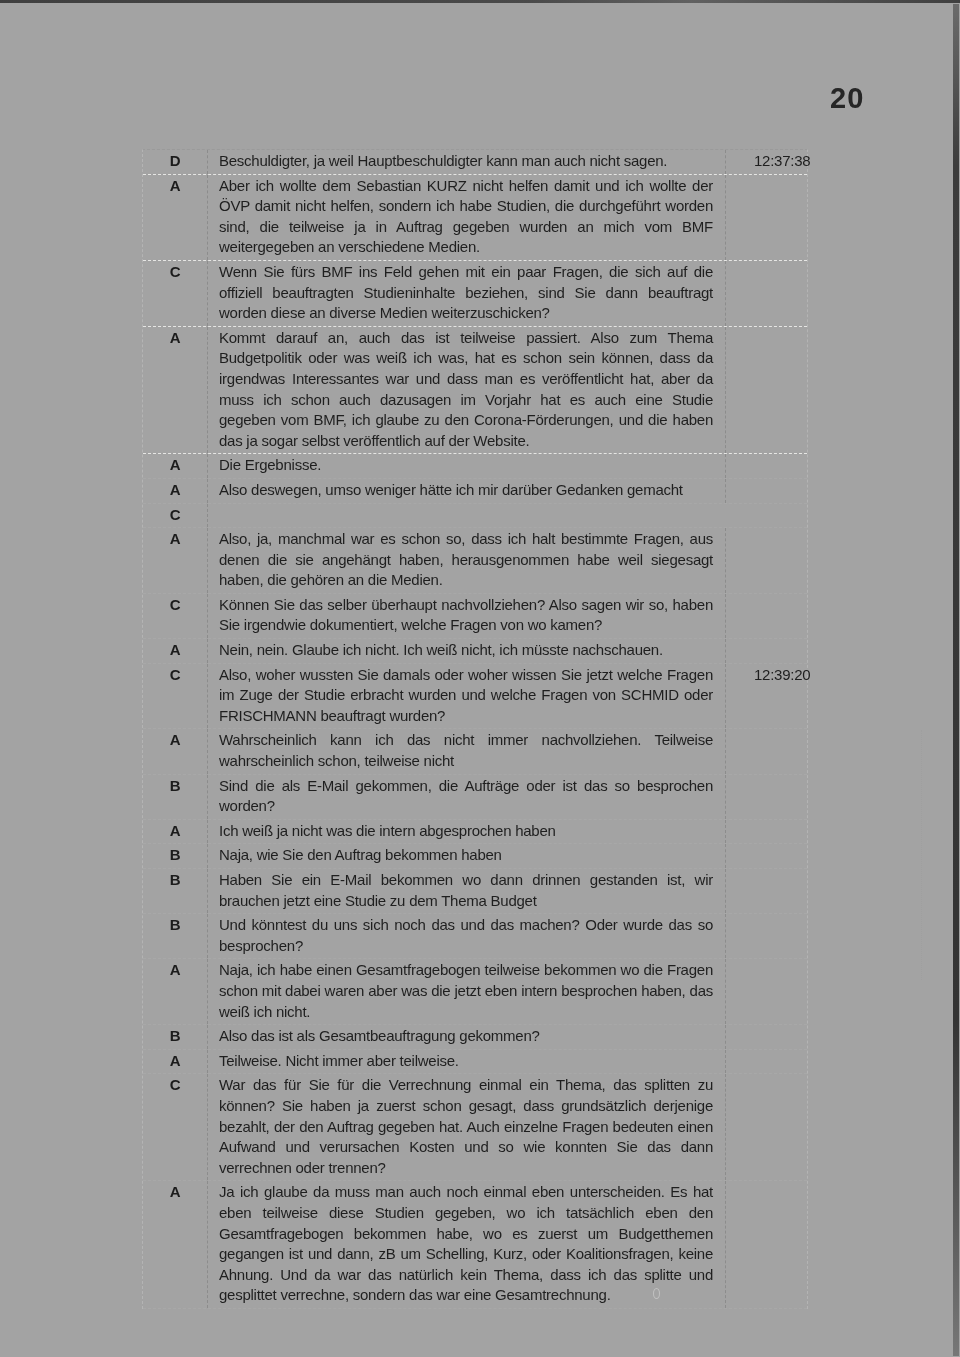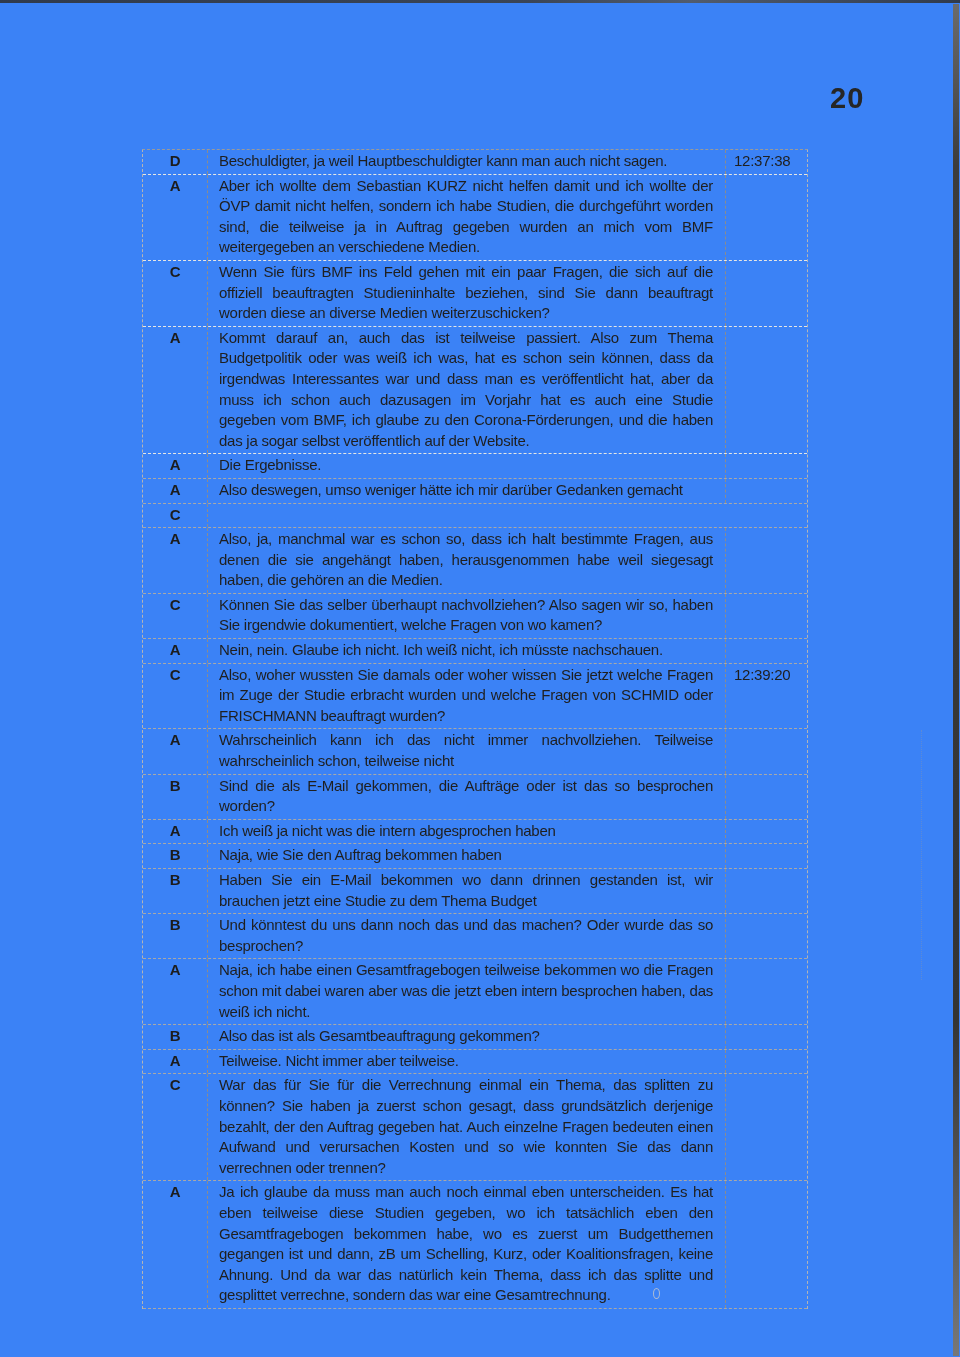--- a/index.html
+++ b/index.html
@@ -4,21 +4,21 @@
 <style>
   html, body { margin: 0; padding: 0; }
   body {
     width: 960px; height: 1357px;
     background: #e9e9e9;
     font-family: "Liberation Sans", sans-serif;
   }
   .page {
     position: relative;
     width: 960px; height: 1357px;
-    background: #3b82f6;
+    background: #a3a3a3;
     overflow: hidden;
     color: #212121;
   }
   
   .scan-top-edge {
     position: absolute; top: 0; left: 0;
     width: 100%; height: 3px;
     background: linear-gradient(90deg, #2e2e2e 0%, #3a3a3a 55%, #555 72%, #2e2e2e 100%);
     opacity: .85;
   }
@@ -74,20 +74,21 @@
     border-right: 1px dashed #8c8c8c;
     color: #1f1f1f;
   }
   .cell.text.justify { text-align: justify; }
   .cell.time {
     flex: 1 1 auto;
     box-sizing: border-box;
     padding-left: 8px;
     color: #1f1f1f;
     white-space: nowrap;
+    margin-left: 20px;
   }
 </style>
 </head>
 <body>
 
 <div class="page">
   <div class="scan-top-edge"></div>
   <div class="scan-right-edge"></div>
   <div class="scan-trace"></div>
   <div class="scan-speck"></div>
@@ -169,21 +170,21 @@
       <div class="cell text">Naja, wie Sie den Auftrag bekommen haben</div>
       <div class="cell time"></div>
     </div>
       <div class="row">
       <div class="cell speaker">B</div>
       <div class="cell text justify">Haben Sie ein E-Mail bekommen wo dann drinnen gestanden ist, wir brauchen jetzt eine Studie zu dem Thema Budget</div>
       <div class="cell time"></div>
     </div>
       <div class="row">
       <div class="cell speaker">B</div>
-      <div class="cell text justify">Und könntest du uns dann noch das und das machen? Oder wurde das so besprochen?</div>
+      <div class="cell text justify">Und könntest du uns sich noch das und das machen? Oder wurde das so besprochen?</div>
       <div class="cell time"></div>
     </div>
       <div class="row">
       <div class="cell speaker">A</div>
       <div class="cell text justify">Naja, ich habe einen Gesamtfragebogen teilweise bekommen wo die Fragen schon mit dabei waren aber was die jetzt eben intern besprochen haben, das weiß ich nicht.</div>
       <div class="cell time"></div>
     </div>
       <div class="row">
       <div class="cell speaker">B</div>
       <div class="cell text">Also das ist als Gesamtbeauftragung gekommen?</div>

